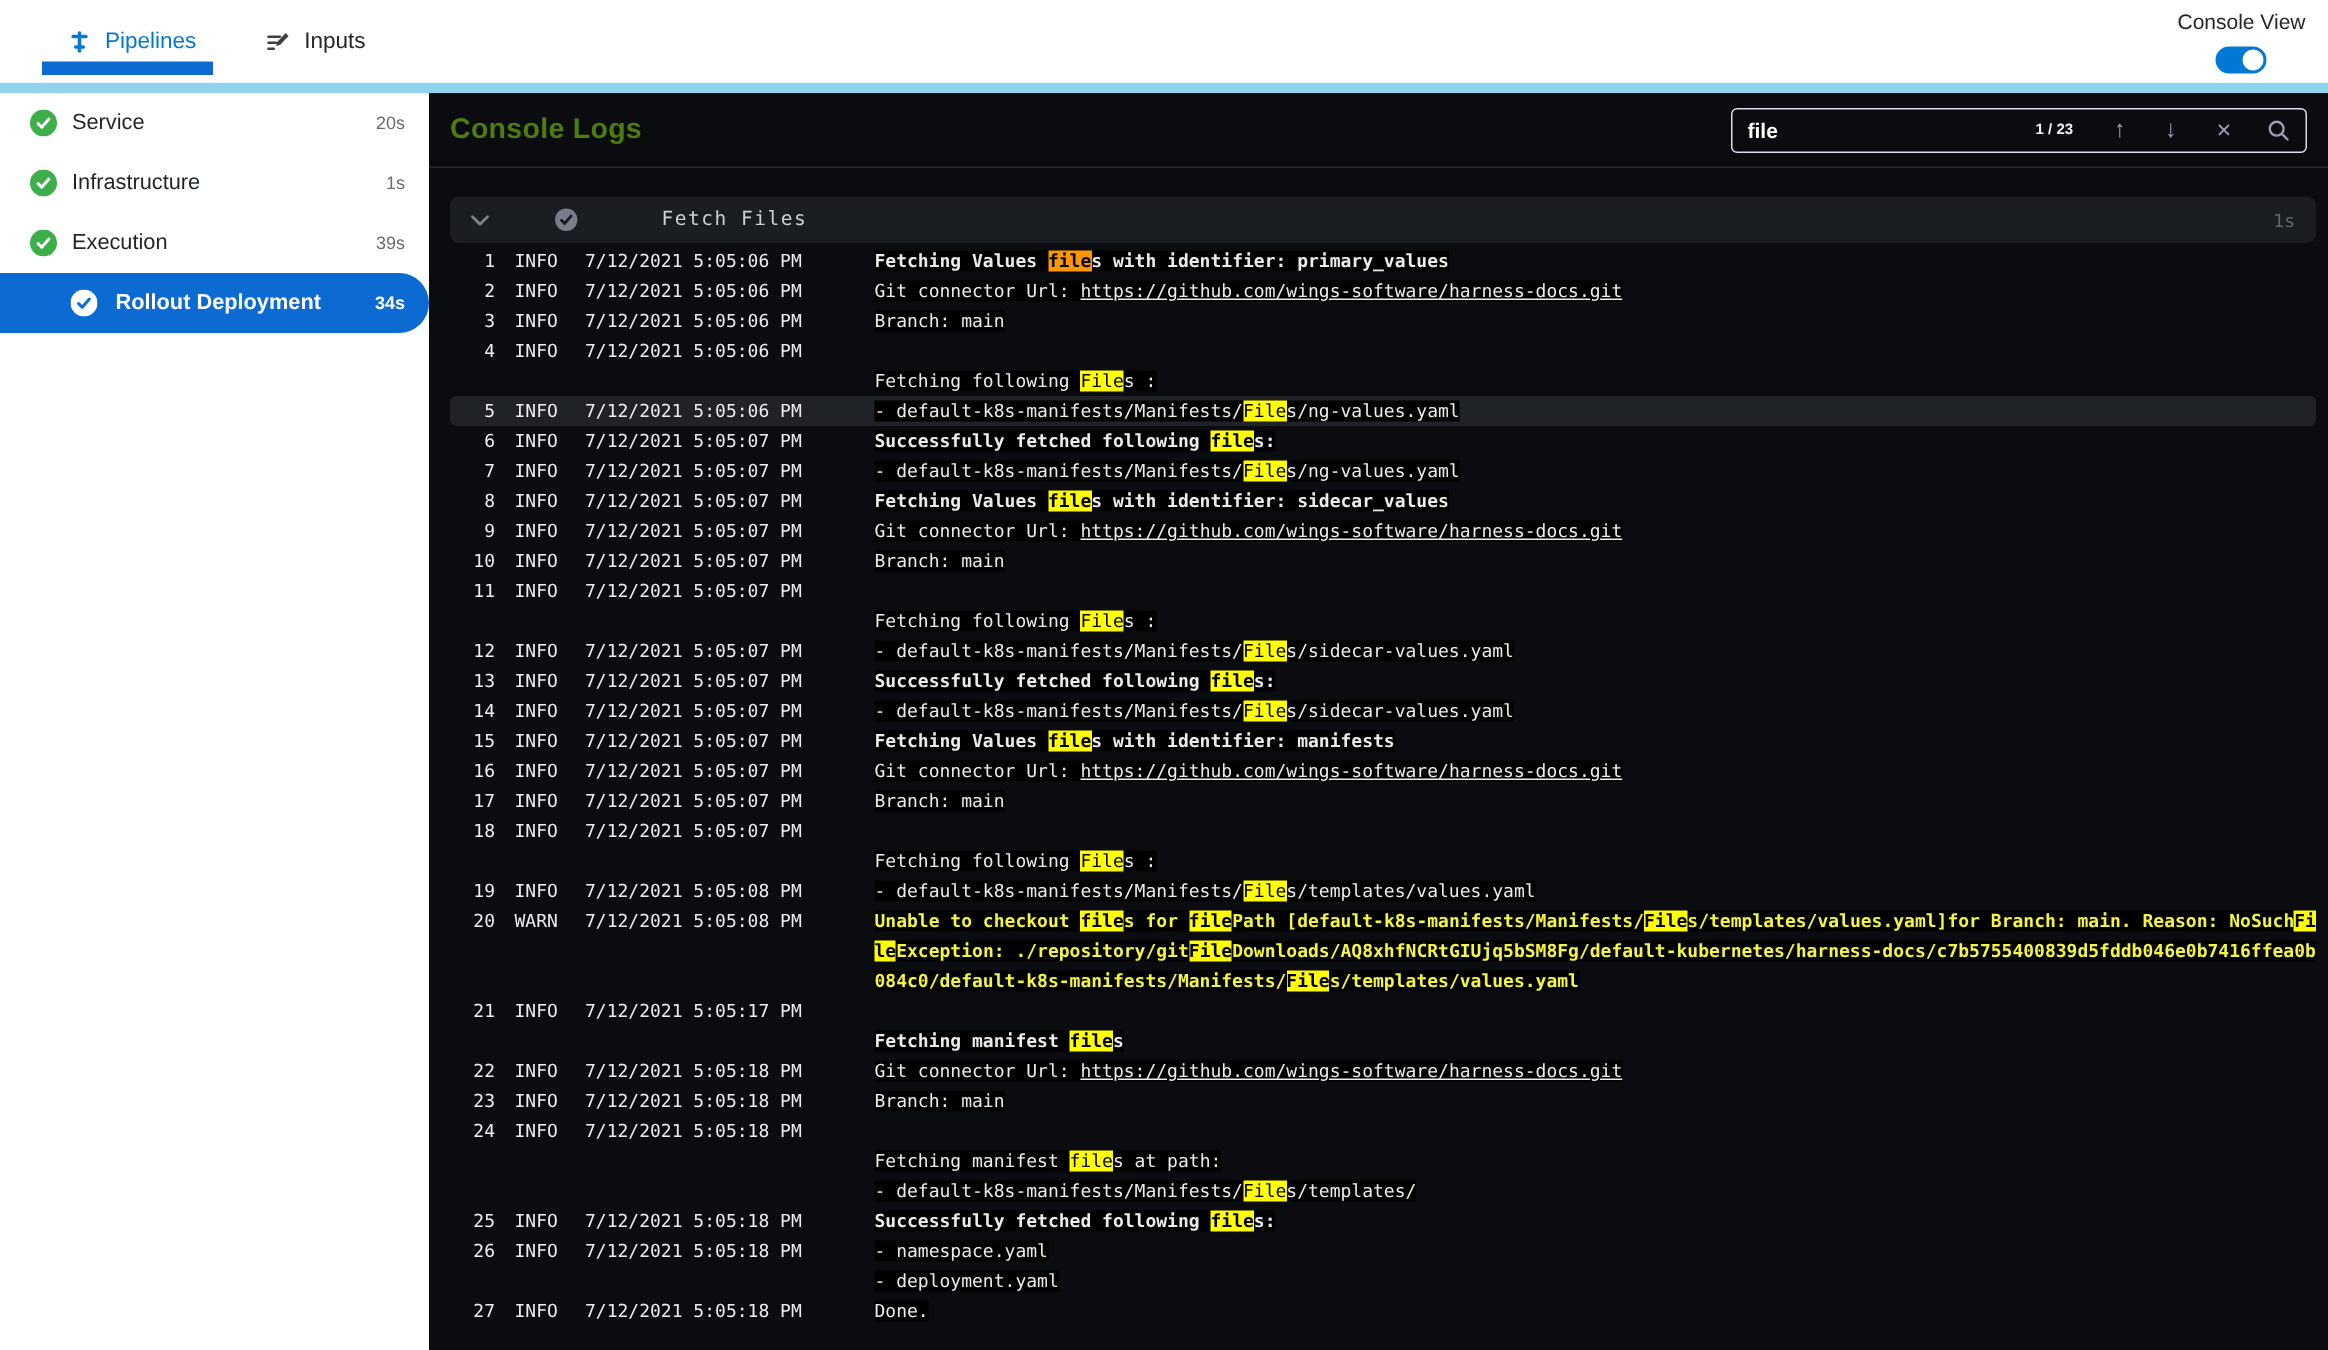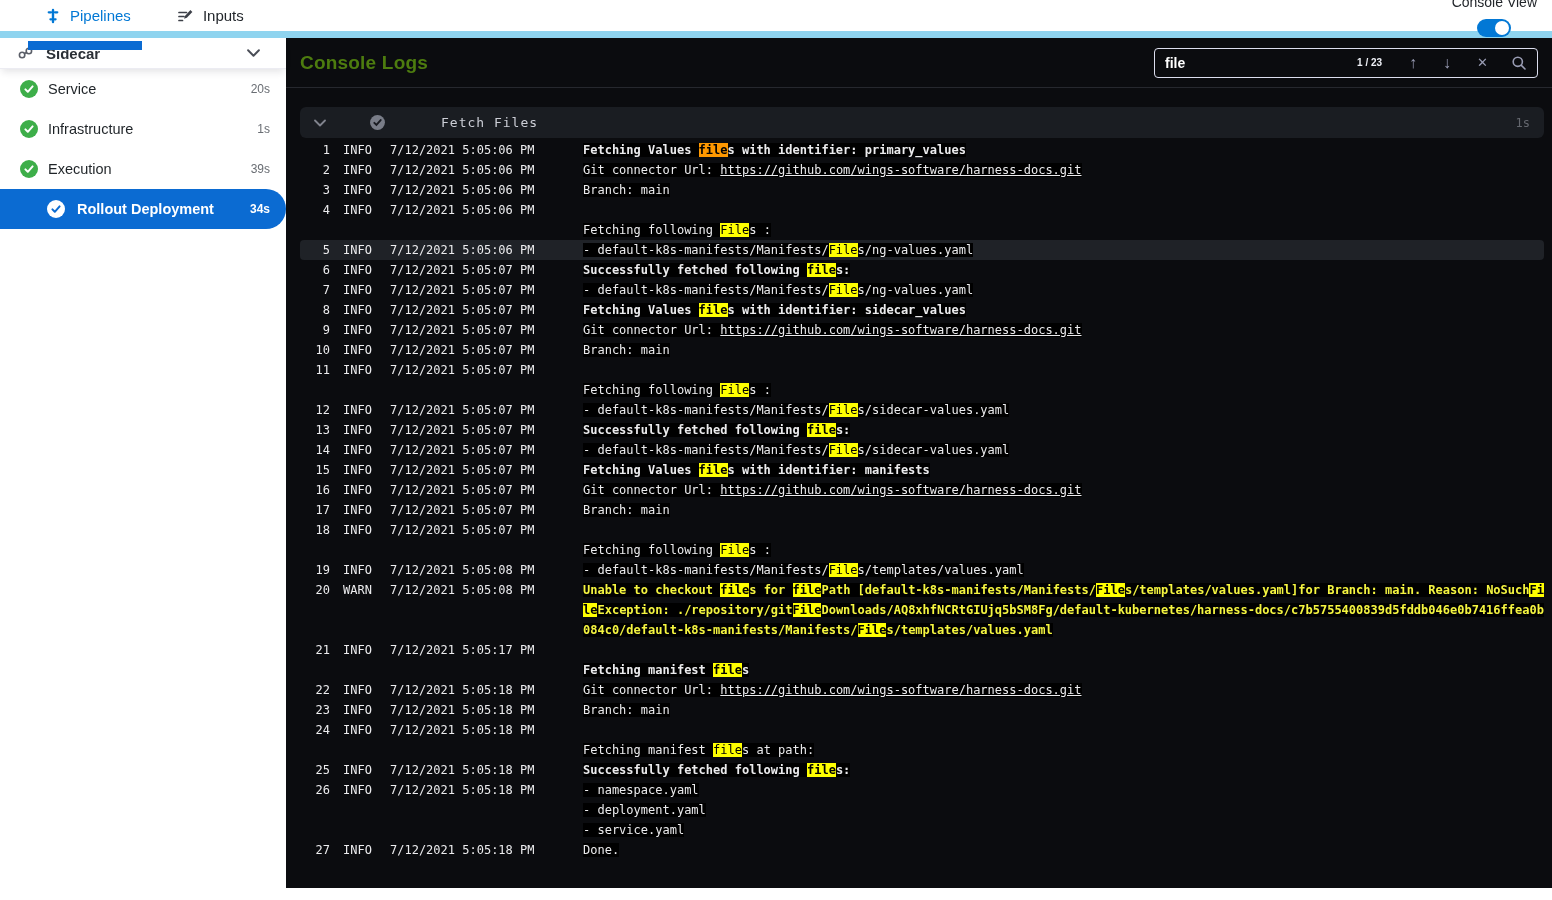--- a/index.html
+++ b/index.html
@@ -1,21 +1,21 @@
 <!DOCTYPE html>
 <html><head>
 <meta charset="utf-8">
 <style>
   * { margin:0; padding:0; box-sizing:border-box; }
   html,body { width:1552px; height:900px; overflow:hidden; background:#fff;
     font-family:"Liberation Sans", sans-serif; }
   .app { position:relative; width:1552px; height:900px; }
 
   
-  .topbar { position:relative; height:31px; background:#fff; display:flex; align-items:center; }
+  .topbar { position:relative; height:55px; background:#fff; display:flex; align-items:center; }
   .tab { display:flex; align-items:center; gap:9px; cursor:pointer; }
   .tab-pipelines { margin-left:45px; }
   .tab-inputs { margin-left:46px; }
   .tab-label { font-size:15px; color:#23272c; }
   .tab-active .tab-label { color:#0278d5; font-weight:500; }
   .console-view { margin-left:auto; margin-right:15px; display:flex; align-items:center; gap:9px;flex-direction:column; }
   .console-view-label { font-size:14px; color:#22262b; }
   .toggle { width:34px; height:18px; border-radius:9px; background:#0278d5; position:relative; cursor:pointer; }
   .toggle .knob { position:absolute; right:2px; top:2px; width:14px; height:14px; border-radius:50%; background:#fff; }
   .accent-strip { height:7px; background:#8fd4ef; }
@@ -110,33 +110,20 @@
           <div class="knob"></div>
         </div>
     </div>
     <div class="tab-underline"></div>
   </header>
   <div class="accent-strip"></div>
 
   <div class="content">
 
     <aside class="sidebar">
-      <div class="sidebar-header">
-        <svg width="17" height="16" viewBox="0 0 16 16">
-          <g fill="none" stroke="#5b5f68" stroke-width="1.6">
-            <circle cx="4.6" cy="10" r="2.7"></circle>
-              <circle cx="11.4" cy="6" r="2.7"></circle>
-              <path d="M6.6 8.8l2.8-1.6"></path>
-          </g>
-        </svg>
-        <span class="sidebar-title">Sidecar</span>
-        <svg width="13" height="8" viewBox="0 0 12 7">
-          <path d="M1 1l5 5 5-5" stroke="#4a4e57" stroke-width="1.8" fill="none" stroke-linecap="round" stroke-linejoin="round"></path>
-        </svg>
-      </div>
       <div class="stage-list" id="stage-list">
           <div class="stage">
             <span class="check"><svg width="18" height="18" viewBox="0 0 18 18">
                 <circle cx="9" cy="9" r="9" fill="#3dae49"></circle>
                 <path d="M5.4 9.4l2.4 2.4 4.8-5.4" stroke="#ffffff" stroke-width="2" fill="none" stroke-linecap="round" stroke-linejoin="round"></path>
               </svg></span>
             <span class="stage-label">Service</span>
             <span class="stage-time">20s</span>
           </div>
           <div class="stage">
@@ -334,33 +321,33 @@
             <div class="entry">
               <div class="col-n">23</div>
               <div class="col-lvl">INFO</div>
               <div class="col-time">7/12/2021 5:05:18 PM</div>
               <div class="col-msg"><div class="msg-line"><span class="strip"><span>Branch: main</span></span></div></div>
             </div>
             <div class="entry">
               <div class="col-n">24</div>
               <div class="col-lvl">INFO</div>
               <div class="col-time">7/12/2021 5:05:18 PM</div>
-              <div class="col-msg"><div class="msg-line"><span></span></div><div class="msg-line"><span class="strip"><span>Fetching manifest </span><mark class="m">file</mark><span>s at path:</span></span></div></div>
+              <div class="col-msg"><div class="msg-line"><span></span></div><div class="msg-line"><span class="strip"><span>Fetching manifest </span><mark class="m">file</mark><span>s at path:</span></span></div><div class="msg-line"><span class="strip"><span>- default-k8s-manifests/Manifests/</span><mark class="m">File</mark><span>s/templates/</span></span></div></div>
             </div>
             <div class="entry">
               <div class="col-n">25</div>
               <div class="col-lvl">INFO</div>
               <div class="col-time">7/12/2021 5:05:18 PM</div>
               <div class="col-msg"><div class="msg-line b"><span class="strip"><span>Successfully fetched following </span><mark class="m">file</mark><span>s:</span></span></div></div>
             </div>
             <div class="entry">
               <div class="col-n">26</div>
               <div class="col-lvl">INFO</div>
               <div class="col-time">7/12/2021 5:05:18 PM</div>
-              <div class="col-msg"><div class="msg-line"><span class="strip"><span>- namespace.yaml</span></span></div><div class="msg-line"><span class="strip"><span>- deployment.yaml</span></span></div><div class="msg-line"><span class="strip"><span>- service.yaml</span></span></div></div>
+              <div class="col-msg"><div class="msg-line"><span class="strip"><span>- namespace.yaml</span></span></div><div class="msg-line"><span class="strip"><span>- deployment.yaml</span></span></div></div>
             </div>
             <div class="entry">
               <div class="col-n">27</div>
               <div class="col-lvl">INFO</div>
               <div class="col-time">7/12/2021 5:05:18 PM</div>
               <div class="col-msg"><div class="msg-line"><span class="strip"><span>Done.</span></span></div></div>
             </div>
           </div>
       </div>
     </section>

